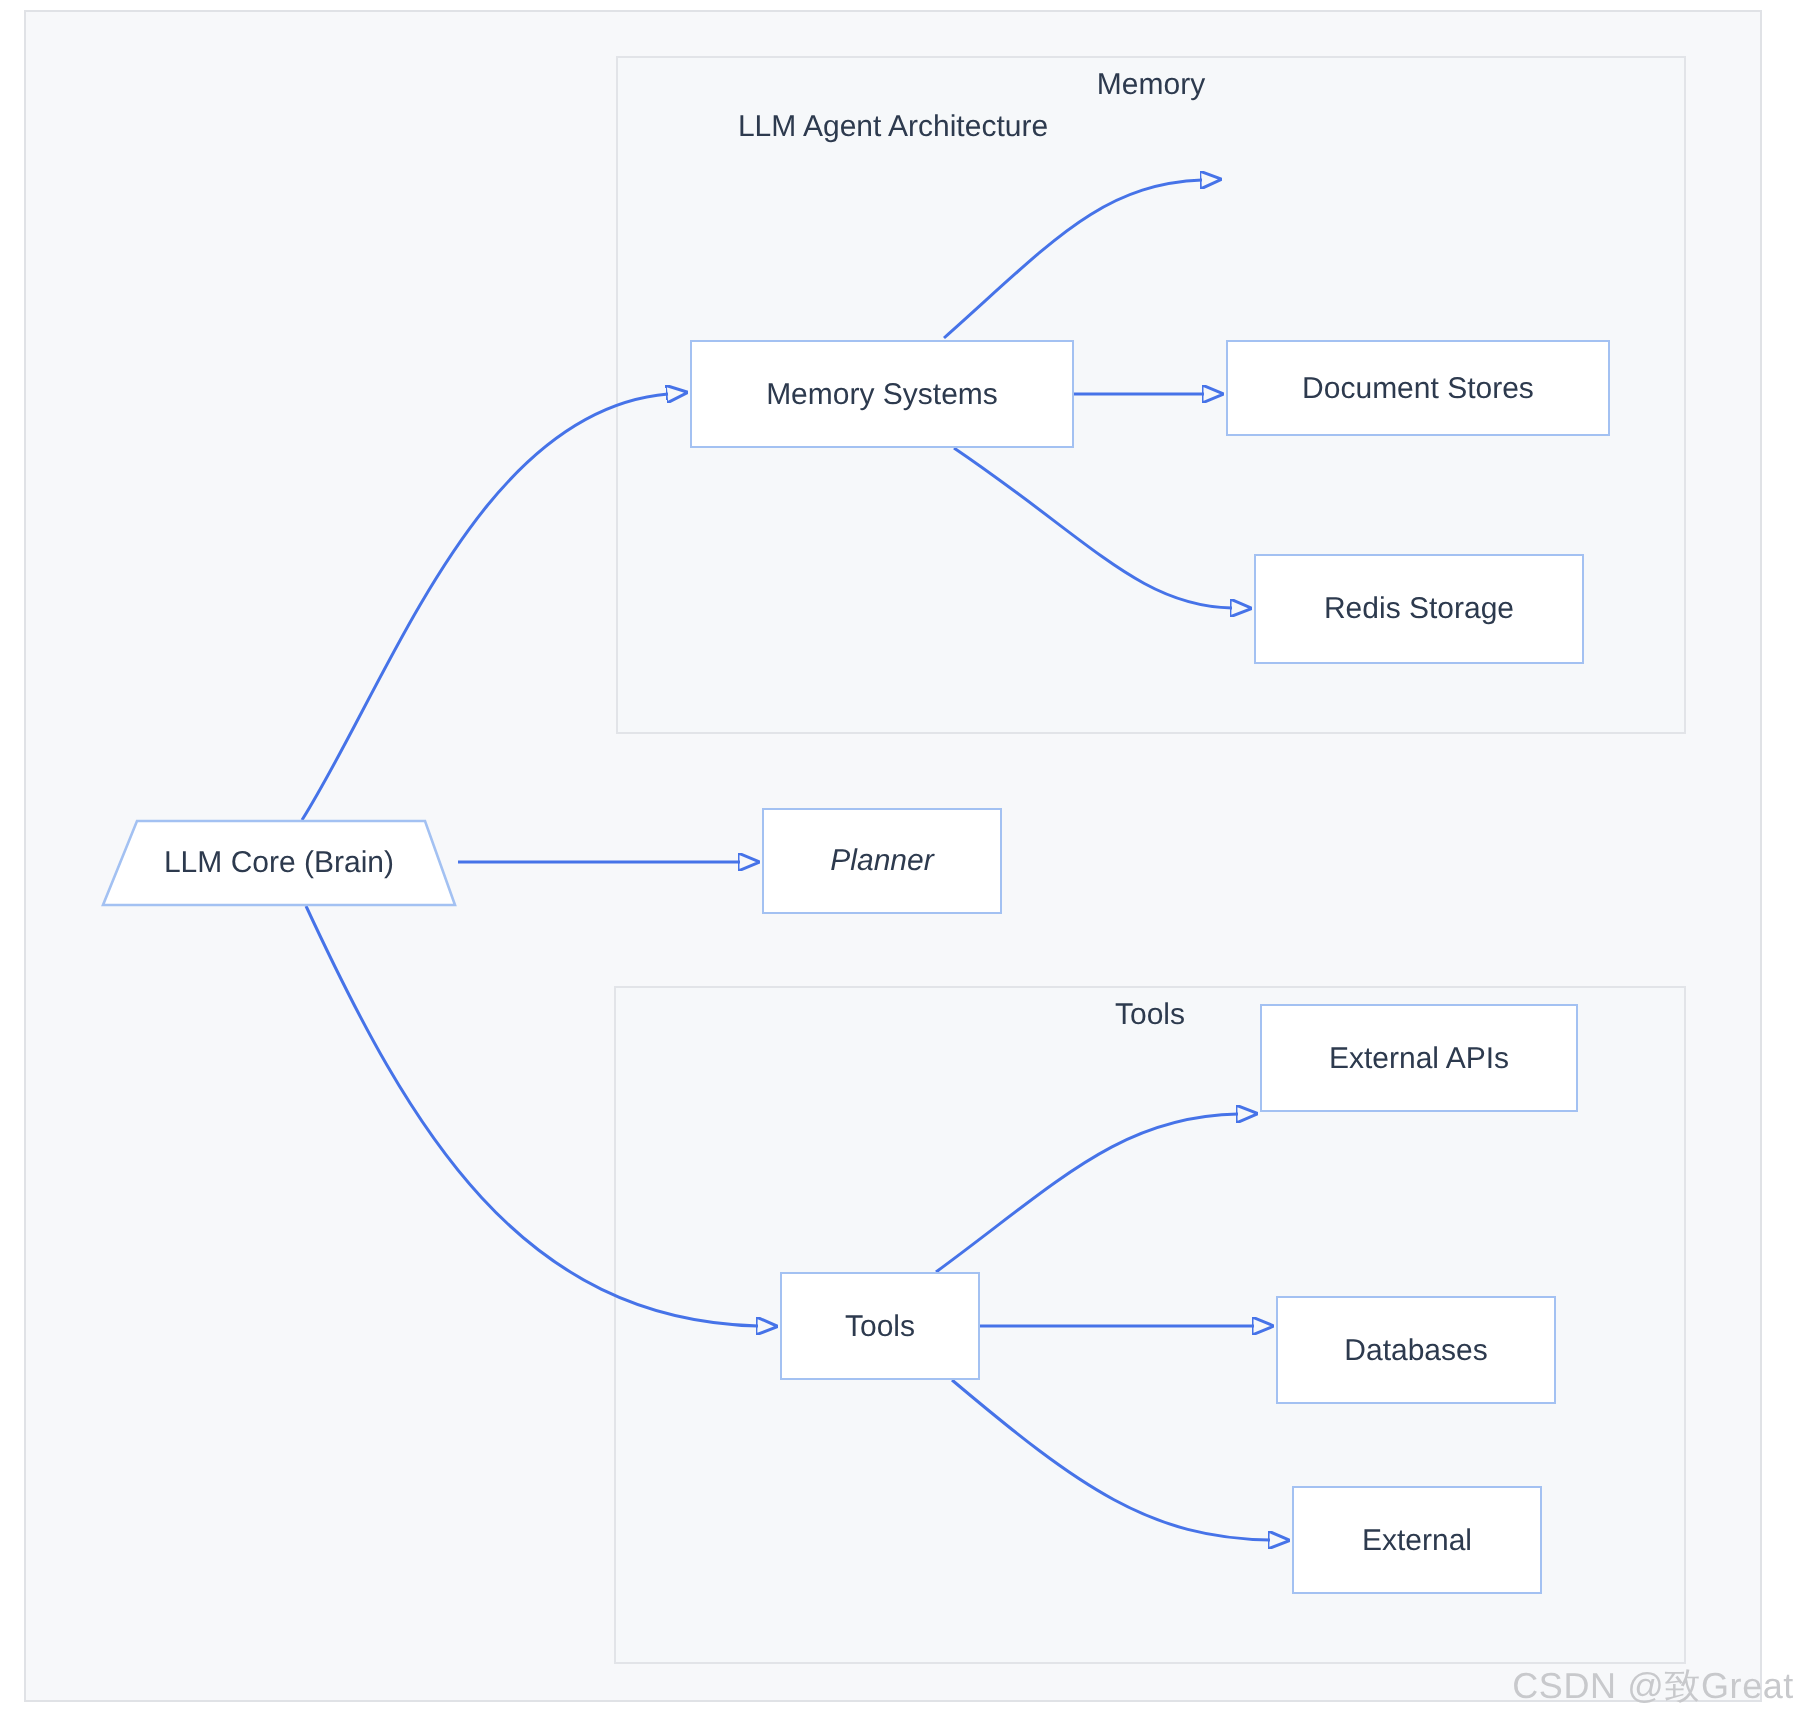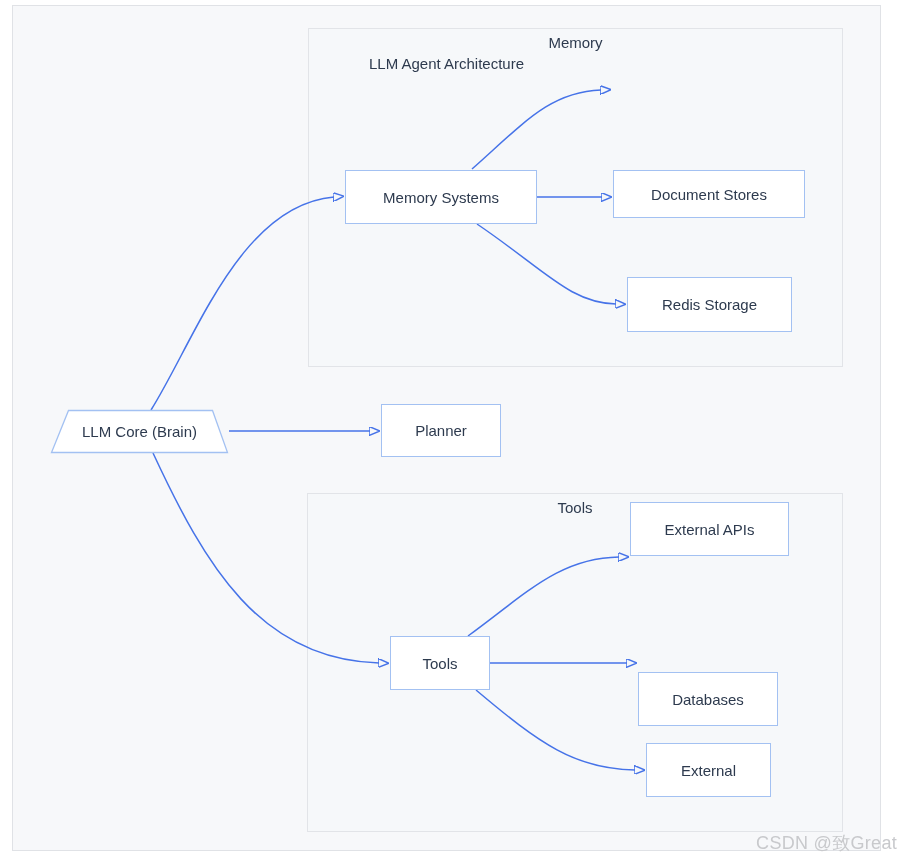--- a/index.html
+++ b/index.html
@@ -38,24 +38,24 @@
   .node{
     position:absolute;z-index:4;
     background:#ffffff;border:1px solid #a3c1f2;box-sizing:border-box;
     display:flex;align-items:center;justify-content:center;
     font-size:15px;color:#2d3a4e;white-space:nowrap;
   }
   .n-vector   {left:612px;top:63px; width:195px;height:54px;}
   .n-memsys   {left:345px;top:170px;width:192px;height:54px;}
   .n-docstore {left:613px;top:170px;width:192px;height:48px;}
   .n-redis    {left:627px;top:277px;width:165px;height:55px;}
-  .n-planner  {left:381px;top:404px;width:120px;height:53px;}
+  .n-planner  {left:381px;top:404px;width:120px;height:53px;font-style:italic;}
   .n-extapi   {left:630px;top:502px;width:159px;height:54px;}
   .n-tools    {left:390px;top:636px;width:100px;height:54px;}
-  .n-database {left:638px;top:672px;width:140px;height:54px;}
+  .n-database {left:638px;top:648px;width:140px;height:54px;}
   .n-services {left:646px;top:743px;width:125px;height:54px;}
   
   .trap{
     position:absolute;left:49px;top:409px;width:181px;height:45px;z-index:4;
   }
   .trap svg{position:absolute;left:0;top:0;}
   .trap .node-label{
     position:absolute;left:0;top:0;width:100%;height:100%;
     display:flex;align-items:center;justify-content:center;
     font-size:15px;color:#2d3a4e;white-space:nowrap;

